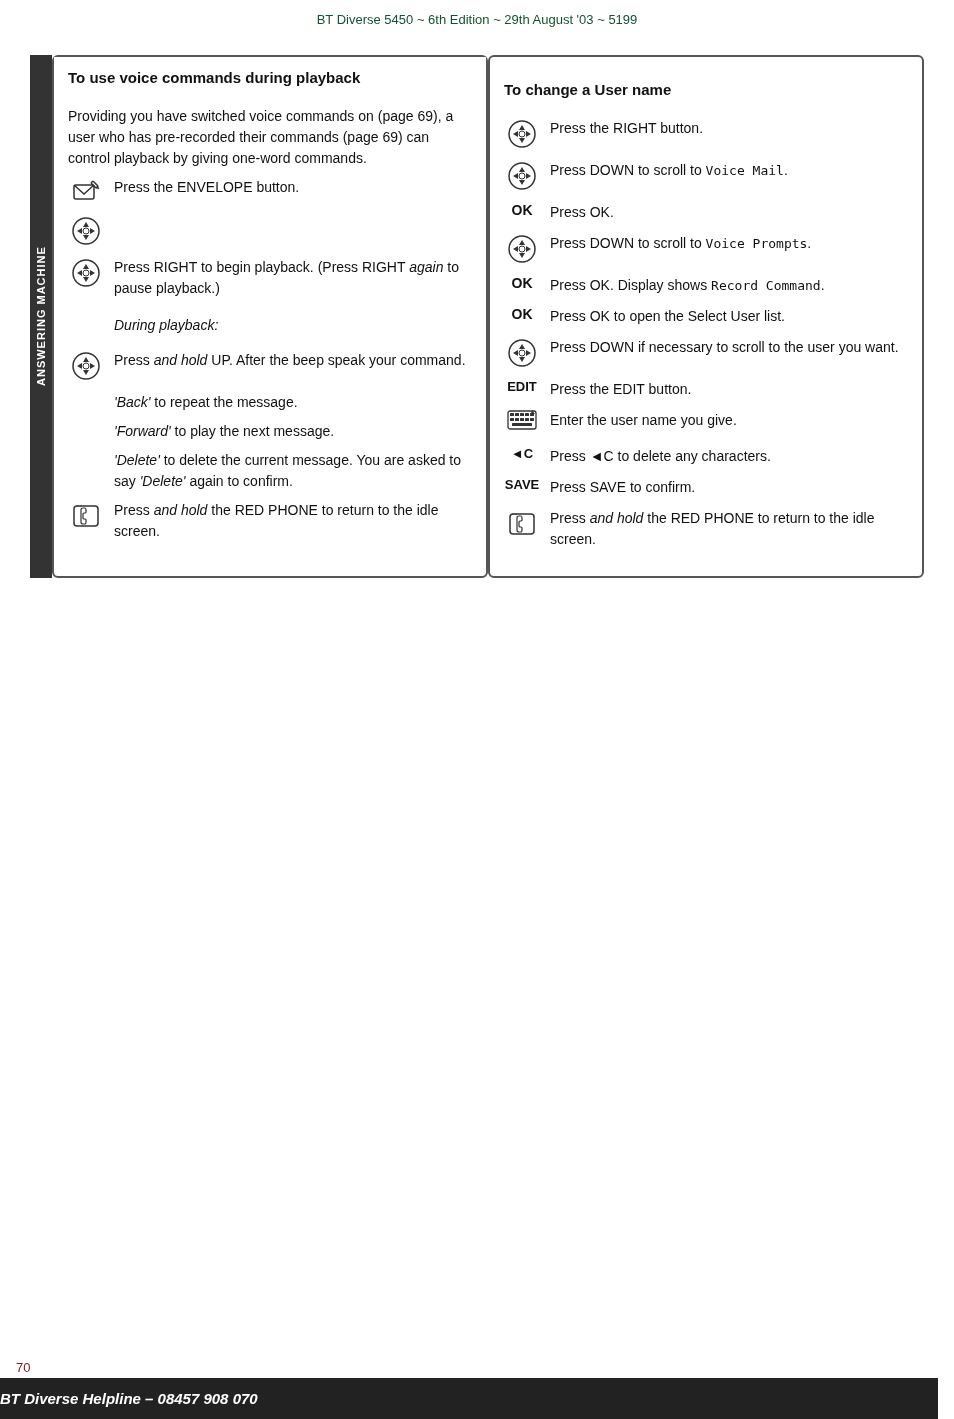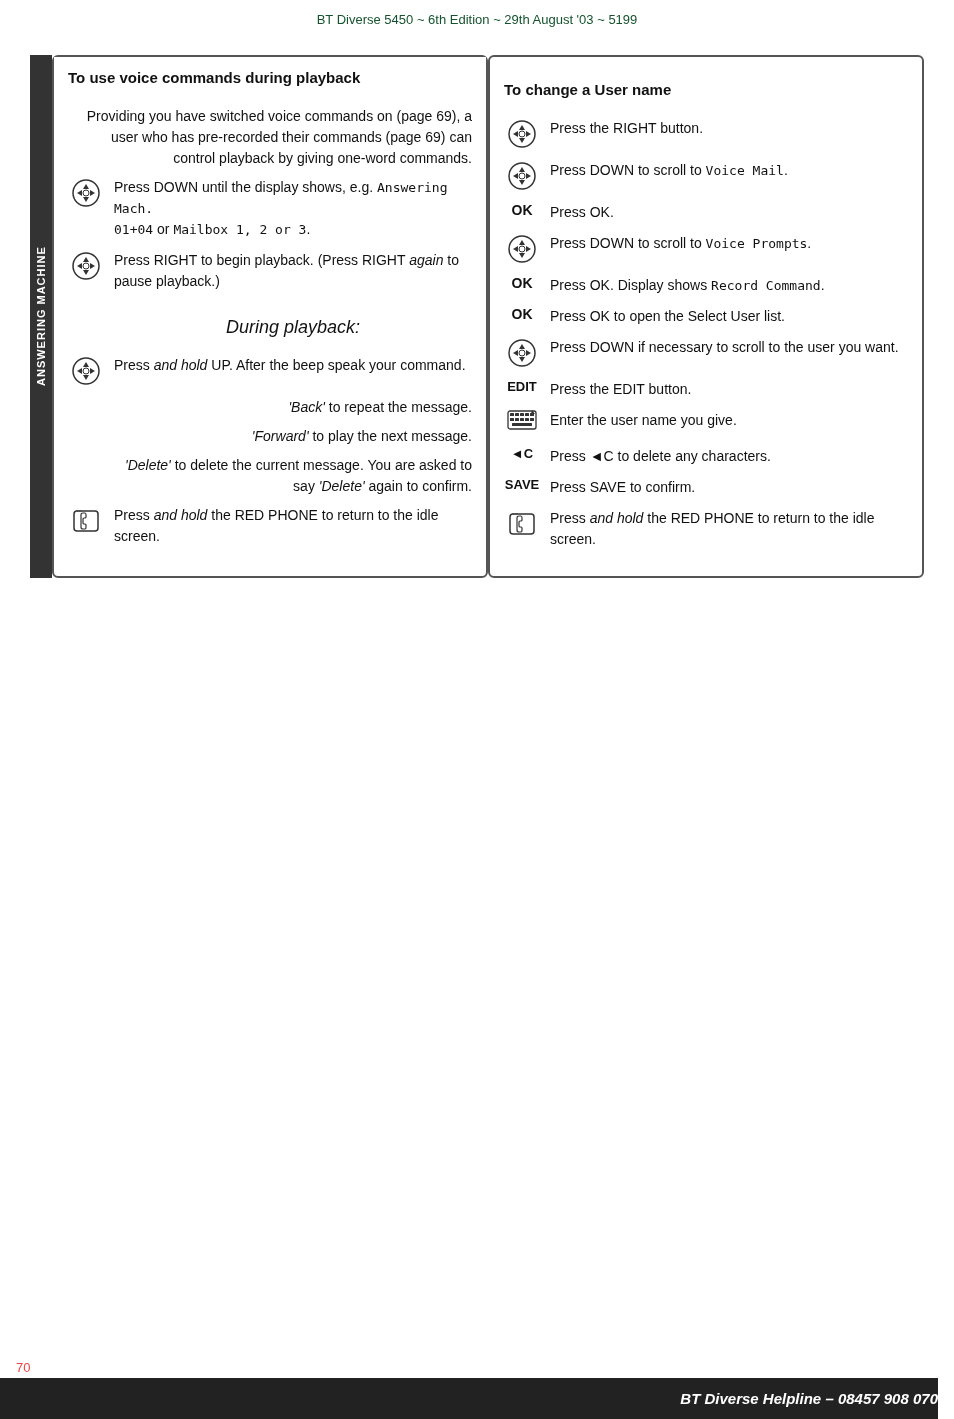--- a/index.html
+++ b/index.html
@@ -75,21 +75,20 @@
       padding: 12px 14px 10px 14px;
       font-weight: bold;
       font-size: 15px;
     }
     .col-body {
       padding: 10px 14px 0 14px;
     }
     .col-body p {
       margin-bottom: 8px;
       line-height: 1.5;
-      text-align: right;
     }
     
     .instr-row {
       display: flex;
       flex-direction: row;
       align-items: flex-start;
       margin-bottom: 10px;
       gap: 10px;
     }
     .instr-icon {
@@ -145,77 +144,91 @@
     }
     .label-backc {
       font-weight: bold;
       font-size: 13px;
       min-width: 36px;
       text-align: center;
     }
     
     .during-playback {
       font-style: italic;
-      margin: 12px 0 4px 0;
-      font-size: 18px;
-      text-align: center;
+      margin: 6px 0 4px 0;
+      font-size: 14px;
     }
     .page-footer {
       position: absolute;
       bottom: 0;
       left: 0;
       right: 16px;
       background: #222;
       color: #fff;
-      text-align: right;
+      text-align: left;
       font-size: 15px;
       font-weight: bold;
       font-style: italic;
       padding: 12px 0;
     }
     .page-number {
       position: absolute;
       bottom: 44px;
       left: 16px;
       font-size: 13px;
-      color: #ef4444;
+      color: #7f1d1d;
     }
   </style>
 </head>
 <body>
 
 <div>
   <div class="page-header">BT Diverse 5450 ~ 6th Edition ~ 29th August '03 ~ 5199</div>
 </div>
 
 <div class="main-content">
 
   <div class="sidebar-label">ANSWERING MACHINE</div>
 
   <div class="columns-area">
 
     <div class="left-col">
       <div class="left-col-header">To use voice commands during playback</div>
       <div class="col-body">
         <p>Providing you have switched voice commands on (page 69), a user who has pre-recorded their commands (page 69) can control playback by giving one-word commands.</p>
 
-
-        <div class="instr-row">
-          <div class="instr-icon dpad-icon">
-            <svg viewBox="0 0 32 32" width="32" height="32">
-              <circle cx="16" cy="16" r="13" fill="none" stroke="#333" stroke-width="1.5"></circle>
-
-              <polyline points="16,7 13,12 19,12" fill="#333" stroke="none"></polyline>
-              <polyline points="16,25 13,20 19,20" fill="#333" stroke="none"></polyline>
-              <polyline points="7,16 12,13 12,19" fill="#333" stroke="none"></polyline>
-              <polyline points="25,16 20,13 20,19" fill="#333" stroke="none"></polyline>
-              <circle cx="16" cy="16" r="3" fill="none" stroke="#333" stroke-width="1"></circle>
-            </svg>
-          </div>
-          <div class="instr-text">Press <b>DOWN</b> until the display shows, e.g. <span class="mono">Answering Mach.<br>01+04</span> or <span class="mono">Mailbox 1, 2 or 3</span>.</div>
+        <div class="instr-row">
+          <div class="instr-icon envelope-icon">
+            <svg viewBox="0 0 28 28" width="28" height="28">
+
+              <rect x="2" y="8" width="20" height="14" rx="2" fill="none" stroke="#333" stroke-width="1.5"></rect>
+              <polyline points="2,8 12,17 22,8" fill="none" stroke="#333" stroke-width="1.5"></polyline>
+
+              <line x1="21" y1="4" x2="26" y2="9" stroke="#333" stroke-width="1.5"></line>
+              <line x1="19" y1="6" x2="24" y2="11" stroke="#333" stroke-width="1.5"></line>
+              <line x1="21" y1="4" x2="19" y2="6" stroke="#333" stroke-width="1.5"></line>
+              <line x1="26" y1="9" x2="24" y2="11" stroke="#333" stroke-width="1.5"></line>
+              <polyline points="26,9 27,12 24,11" fill="#333" stroke="#333" stroke-width="0.5"></polyline>
+            </svg>
+          </div>
+          <div class="instr-text">Press the <b>ENVELOPE</b> button.</div>
+        </div>
+
+        <div class="instr-row">
+          <div class="instr-icon dpad-icon">
+            <svg viewBox="0 0 32 32" width="32" height="32">
+              <circle cx="16" cy="16" r="13" fill="none" stroke="#333" stroke-width="1.5"></circle>
+
+              <polyline points="16,7 13,12 19,12" fill="#333" stroke="none"></polyline>
+              <polyline points="16,25 13,20 19,20" fill="#333" stroke="none"></polyline>
+              <polyline points="7,16 12,13 12,19" fill="#333" stroke="none"></polyline>
+              <polyline points="25,16 20,13 20,19" fill="#333" stroke="none"></polyline>
+              <circle cx="16" cy="16" r="3" fill="none" stroke="#333" stroke-width="1"></circle>
+            </svg>
+          </div>
         </div>
 
         <div class="instr-row">
           <div class="instr-icon dpad-icon">
             <svg viewBox="0 0 32 32" width="32" height="32">
               <circle cx="16" cy="16" r="13" fill="none" stroke="#333" stroke-width="1.5"></circle>
               <polyline points="16,7 13,12 19,12" fill="#333" stroke="none"></polyline>
               <polyline points="16,25 13,20 19,20" fill="#333" stroke="none"></polyline>
               <polyline points="7,16 12,13 12,19" fill="#333" stroke="none"></polyline>
               <polyline points="25,16 20,13 20,19" fill="#333" stroke="none"></polyline>

